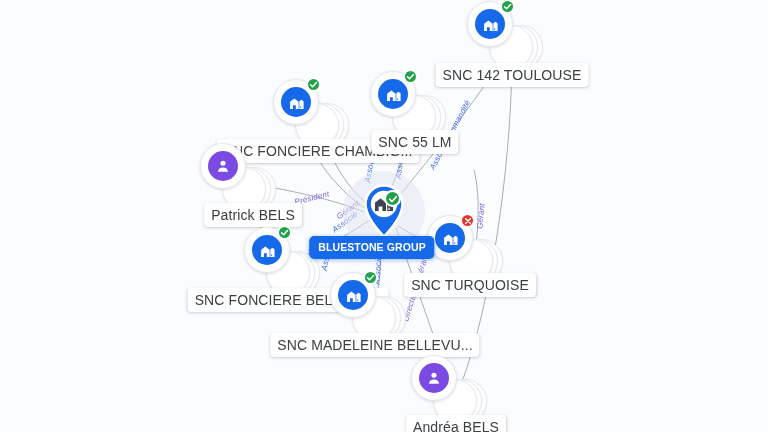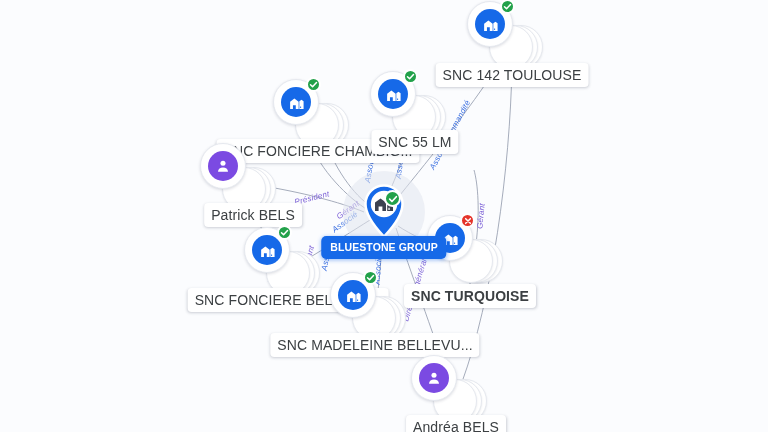--- a/index.html
+++ b/index.html
@@ -252,21 +252,21 @@
           <path d="M3 21V11l6-4.5L15 11v10h-4v-5H7v5H3zm13 0V10.2l3-2.2 3 2.2V21h-6zm1.2-1.2h1.3v-2.2h-1.3v2.2z"></path>
         </svg>
       </div>
       <span class="badge ko">
         <svg width="8" height="8" viewBox="0 0 24 24" fill="none" stroke="#ffffff" stroke-width="4.5" stroke-linecap="round">
             <path d="M5 5l14 14M19 5L5 19"></path>
           </svg>
       </span>
     </div>
   </div>
-  <div class="nlabel" style="left:470px;top:284px;font-weight:bold;">SNC TURQUOISE</div>
+  <div class="nlabel" style="left:470px;top:273px;">SNC TURQUOISE</div>
 
   <div class="node" style="left:289px;top:272px;">
     <div class="stack">
         <i></i>
         <i></i>
         <i></i>
       </div>
     <div class="disc">
       <div class="inner">
         <svg width="17" height="17" viewBox="0 0 24 24" fill="#ffffff">
@@ -330,15 +330,15 @@
           <path d="M-9 7V-1.5L-3.5-5.6 2-1.5V7h-3.6V2.6h-3.8V7H-9zM3.2 7V-2.3l2.9-2.1 2.9 2.1V7H3.2zm1.2-1.1h1.3V3.7H4.4v2.2z"></path>
         </g>
       </svg>
       <span class="badge ok" style="right:4px;top:6px;width:17px;height:17px;">
         <svg width="10" height="10" viewBox="0 0 24 24" fill="none" stroke="#ffffff" stroke-width="4" stroke-linecap="round" stroke-linejoin="round">
             <path d="M4 12.5l5.5 5.5L20 6.5"></path>
           </svg>
       </span>
     </div>
   </div>
-  <div class="nlabel center" style="left:384px;top:236px;">BLUESTONE GROUP</div>
+  <div class="nlabel center" style="left:372px;top:236px;">BLUESTONE GROUP</div>
 
 </div>
 
 </body></html>

